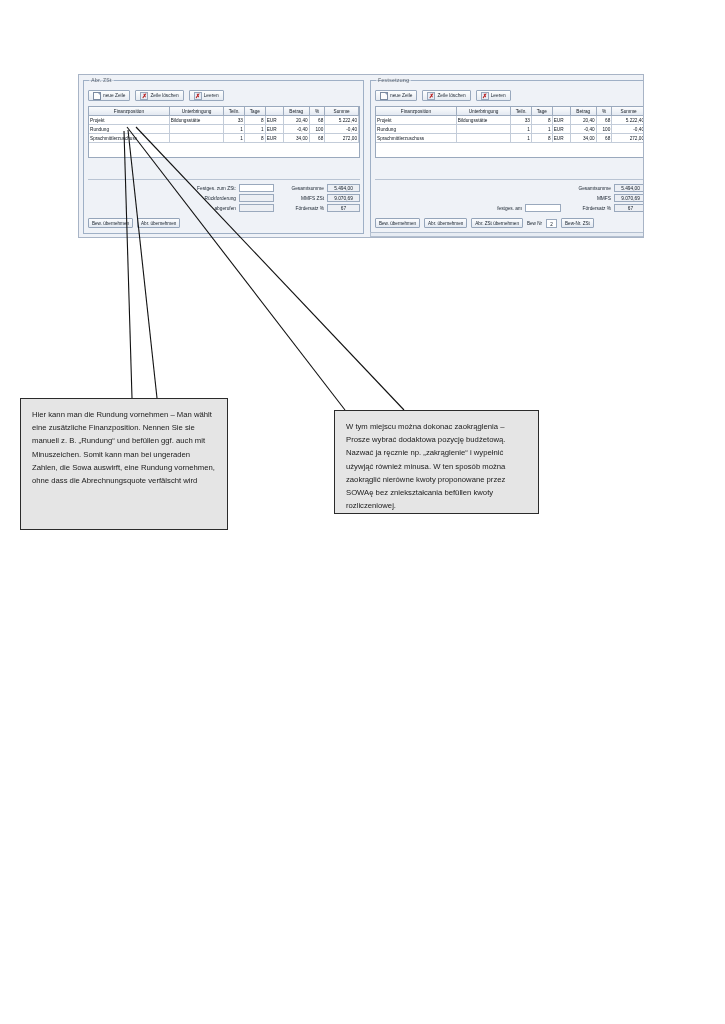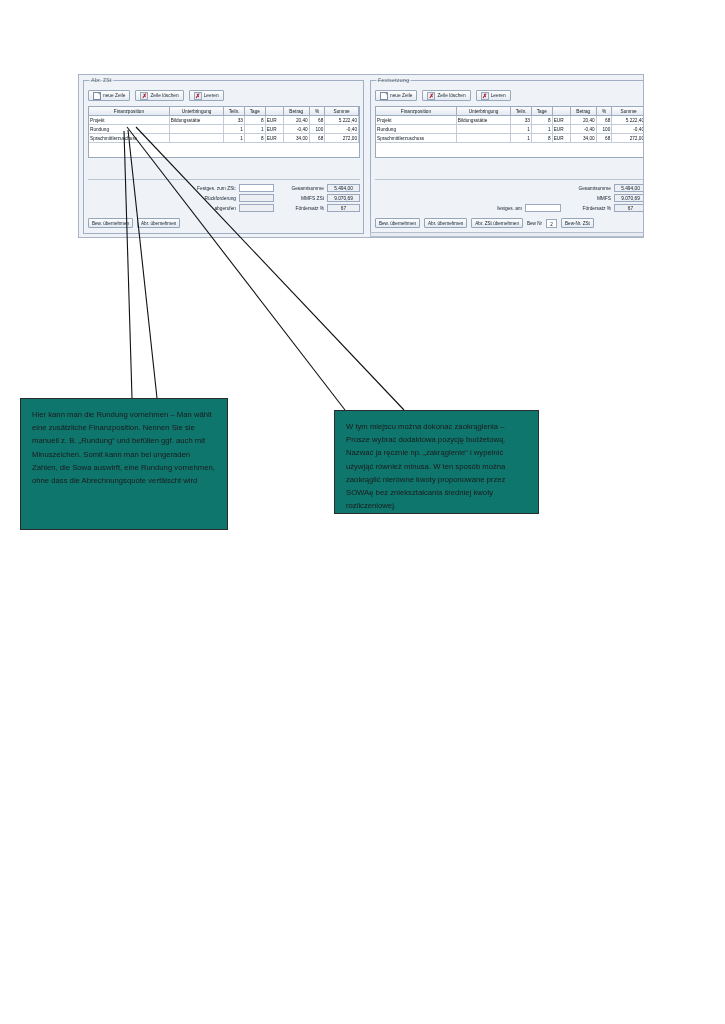--- a/index.html
+++ b/index.html
@@ -227,21 +227,21 @@
     width: 277px;
     height: 5px;
     background: #e7ecf3;
     border: 1px solid #b4c0d0;
     box-sizing: border-box;
   }
 
   
   .callout {
     position: absolute;
-    background: #0f766e;
+    background: #e5e5e5;
     border: 1px solid #2b2b2b;
     box-sizing: border-box;
     font-size: 7.7px;
     line-height: 13.2px;
     color: #1a1a1a;
     padding: 9px 11px 9px 11px;
   }
   #callout-de { left: 20px;  top: 398px; width: 208px; height: 132px; }
   #callout-pl { left: 334px; top: 410px; width: 205px; height: 104px; }
 
@@ -485,13 +485,13 @@
 
   <path d="M 124,131 L 132,398" stroke="#111111" stroke-width="1.1" fill="none"></path>
   <path d="M 128,130 L 157,398" stroke="#111111" stroke-width="1.1" fill="none"></path>
 
   <path d="M 127,127 L 345,410" stroke="#111111" stroke-width="1.1" fill="none"></path>
   <path d="M 136,127 L 404,410" stroke="#111111" stroke-width="1.1" fill="none"></path>
 </svg>
 
 <div class="callout" id="callout-de">Hier kann man die Rundung vornehmen – Man wählt eine zusätzliche Finanzposition. Nennen Sie sie manuell z. B. „Rundung“ und befüllen ggf. auch mit Minuszeichen. Somit kann man bei ungeraden Zahlen, die Sowa auswirft, eine Rundung vornehmen, ohne dass die Abrechnungsquote verfälscht wird</div>
 
-<div class="callout" id="callout-pl">W tym miejscu można dokonac zaokrąglenia – Prosze wybrać dodaktowa pozycję budżetową. Nazwać ja ręcznie np. „zakrąglenie“ i wypełnić używjąć również minusa. W ten sposób można zaokrąglić nierówne kwoty proponowane przez SOWAę bez zniekształcania średniej kwoty rozliczeniowej.</div>
+<div class="callout" id="callout-pl">W tym miejscu można dokonac zaokrąglenia – Prosze wybrać dodaktowa pozycję budżetową. Nazwać ja ręcznie np. „zakrąglenie“ i wypełnić używjąć również minusa. W ten sposób można zaokrąglić nierówne kwoty proponowane przez SOWAę bez zniekształcania befüllen kwoty rozliczeniowej.</div>
 
 </body></html>

